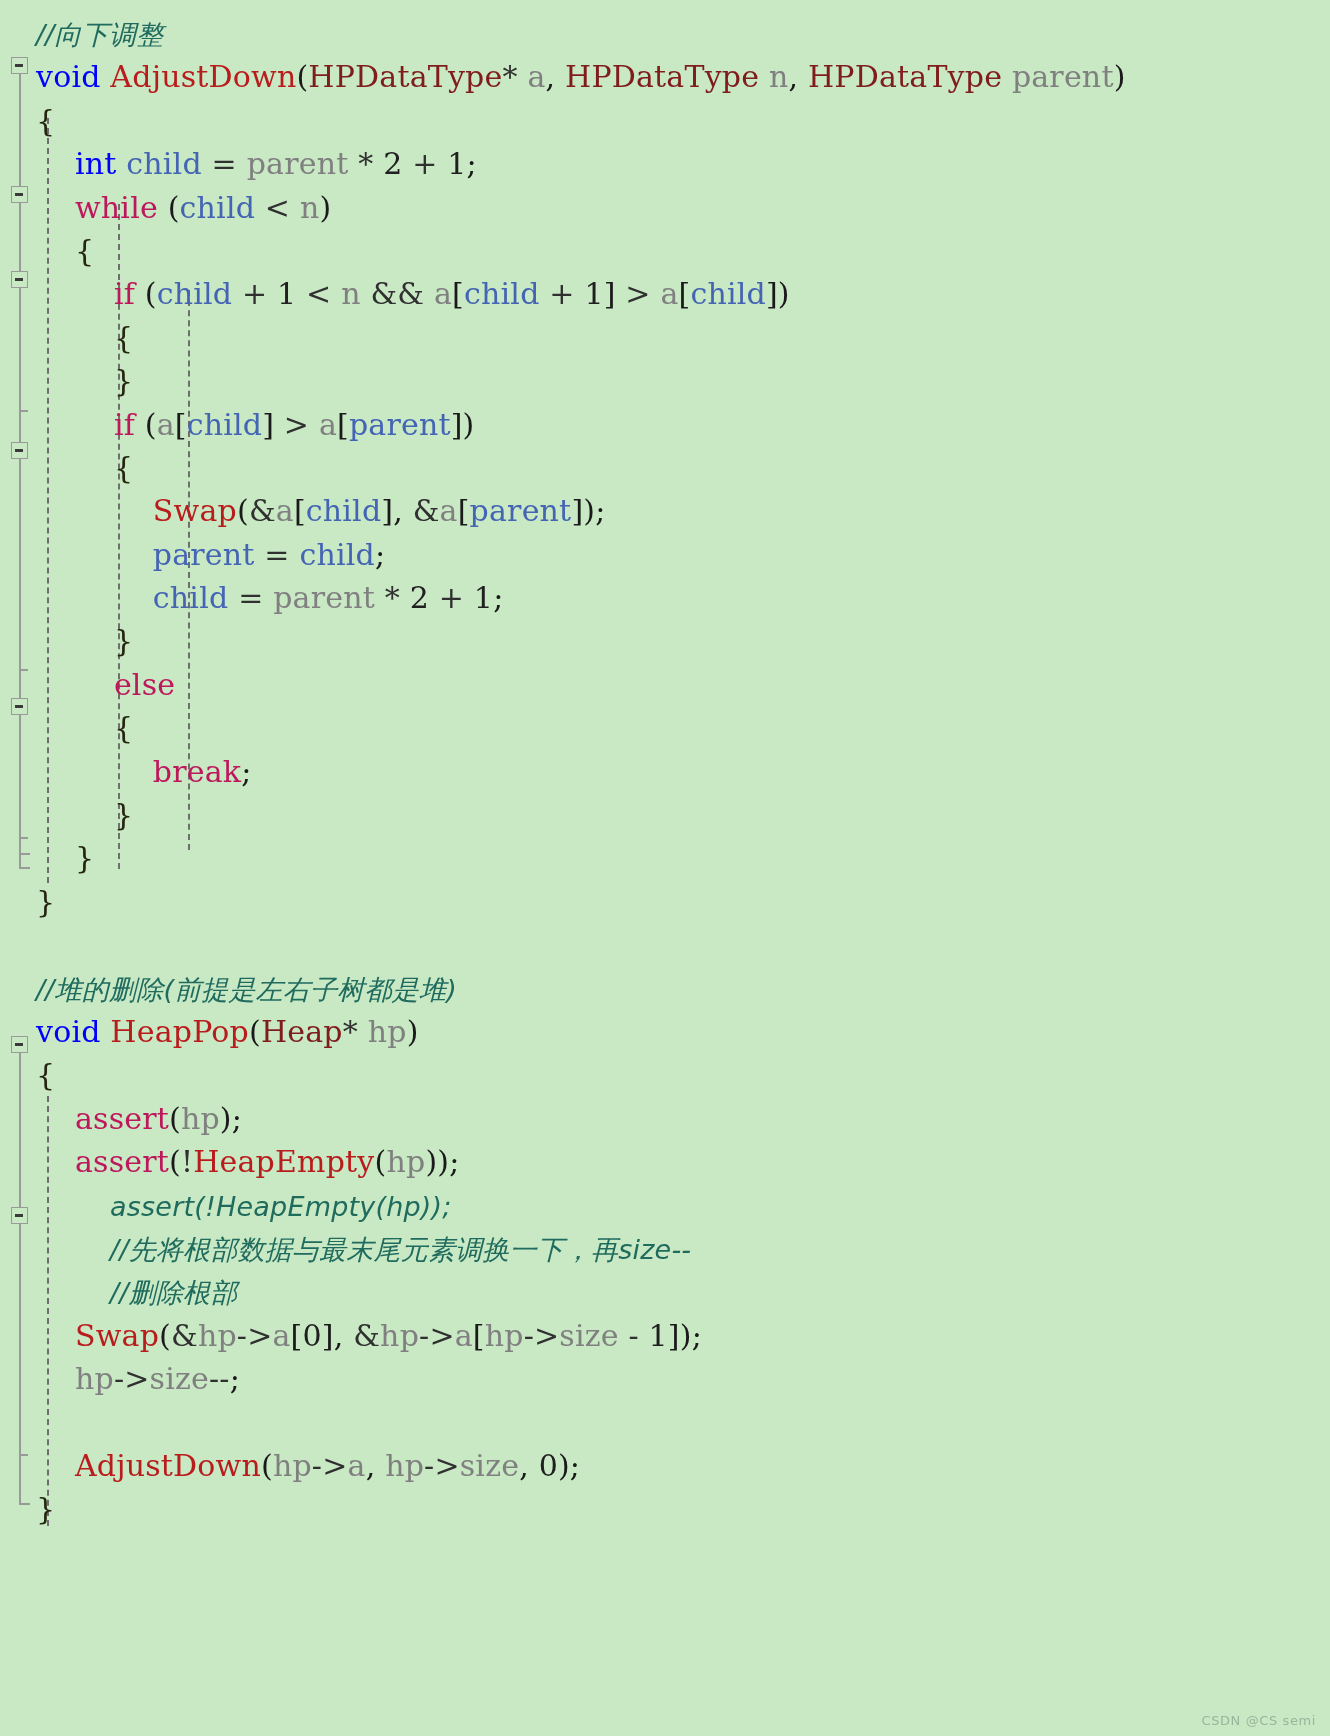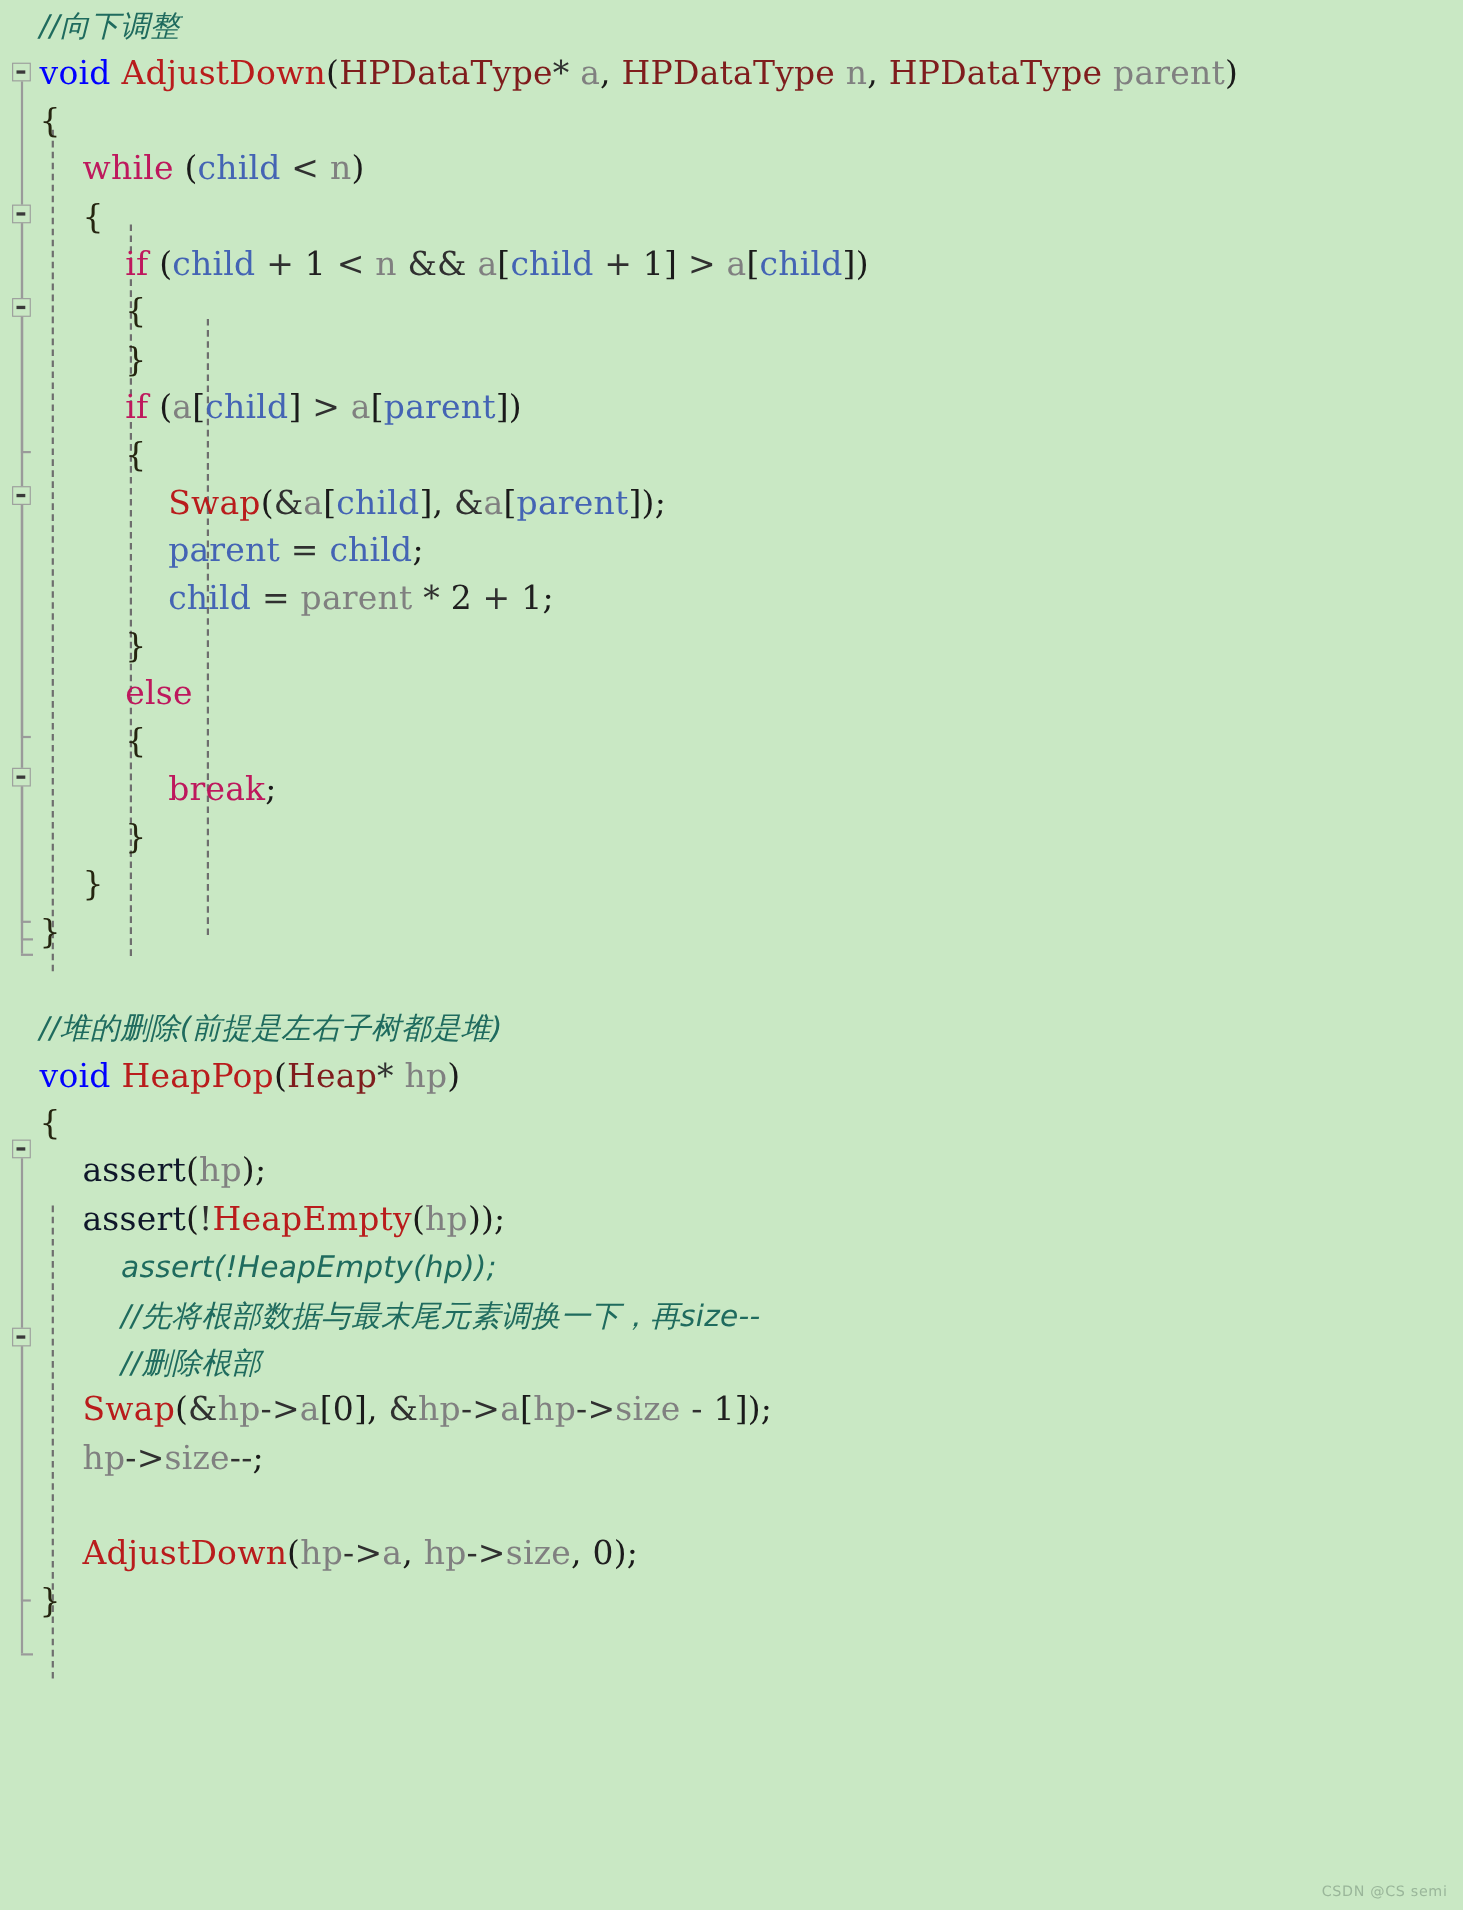--- a/index.html
+++ b/index.html
@@ -20,21 +20,21 @@
     height: 1736px;
     background: #c9e8c4;
   }
 
   
   .code-area {
     position: absolute;
     left: 0;
     top: 0;
     width: 1330px;
-    padding-top: 2px;
+    padding-top: 12px;
   }
 
   .line {
     position: relative;
     height: 43.4px;
     line-height: 43.4px;
     white-space: pre;
     font-size: 30px;
     font-family: "DejaVu Serif", "Liberation Serif", serif;
     letter-spacing: 0.2px;
@@ -43,21 +43,21 @@
   .line .code {
     position: absolute;
     left: 36px;
     top: 0;
     white-space: pre;
   }
 
   
   .t-kw      { color: #0000ff; }   
   .t-ctrl    { color: #be185d; }   
-  .t-macro   { color: #0f172a; margin-top: 44px; }   
+  .t-macro   { color: #be185d; margin-top: 44px; }   
   .t-fn      { color: #b91c1c; }   
   .t-type    { color: #7f1d1d; }   
   .t-var     { color: #808080; }   
   .t-idx     { color: #4464b4; }   
   .t-num     { color: #202020; }   
   .t-punct   { color: #1a1a1a; }   
   .t-brace   { color: #252510; }   
   .t-op      { color: #303030; }   
   .t-comment { color: #1f6b5e; font-style: italic; }
 
@@ -162,20 +162,21 @@
   </div>
 
   <div class="code-area">
 
     <div class="line"><span class="code"><span class="t-comment cn">//向下调整</span></span></div>
 
     <div class="line"><span class="code"><span class="t-kw">void</span> <span class="t-fn">AdjustDown</span><span class="t-punct">(</span><span class="t-type">HPDataType</span><span class="t-op">*</span> <span class="t-var">a</span><span class="t-punct">,</span> <span class="t-type">HPDataType</span> <span class="t-var">n</span><span class="t-punct">,</span> <span class="t-type">HPDataType</span> <span class="t-var">parent</span><span class="t-punct">)</span></span></div>
 
     <div class="line"><span class="code"><span class="t-brace">{</span></span></div>
 
+    <div class="line"><span class="code">    <span class="t-kw">int</span> <span class="t-idx">child</span> <span class="t-op">=</span> <span class="t-var">parent</span> <span class="t-op">*</span> <span class="t-num">2</span> <span class="t-op">+</span> <span class="t-num">1</span><span class="t-punct">;</span></span></div>
 
     <div class="line"><span class="code">    <span class="t-ctrl">while</span> <span class="t-punct">(</span><span class="t-idx">child</span> <span class="t-op">&lt;</span> <span class="t-var">n</span><span class="t-punct">)</span></span></div>
 
     <div class="line"><span class="code">    <span class="t-brace">{</span></span></div>
 
     <div class="line"><span class="code">        <span class="t-ctrl">if</span> <span class="t-punct">(</span><span class="t-idx">child</span> <span class="t-op">+</span> <span class="t-num">1</span> <span class="t-op">&lt;</span> <span class="t-var">n</span> <span class="t-op">&amp;&amp;</span> <span class="t-var">a</span><span class="t-punct">[</span><span class="t-idx">child</span> <span class="t-op">+</span> <span class="t-num">1</span><span class="t-punct">]</span> <span class="t-op">&gt;</span> <span class="t-var">a</span><span class="t-punct">[</span><span class="t-idx">child</span><span class="t-punct">])</span></span></div>
 
     <div class="line"><span class="code">        <span class="t-brace">{</span></span></div>
 
 

